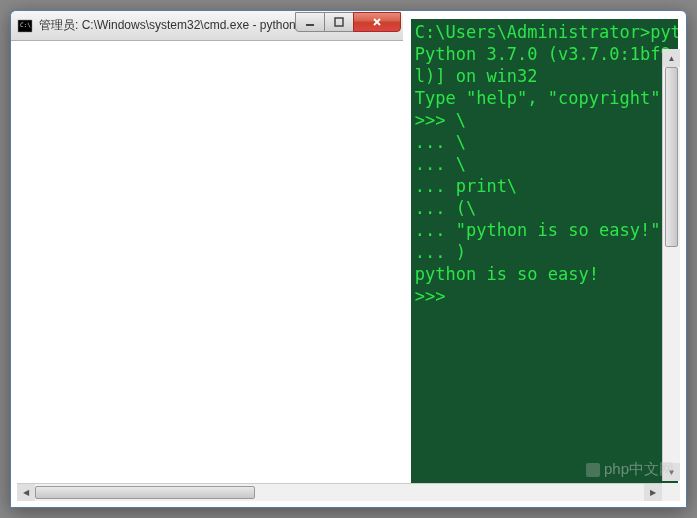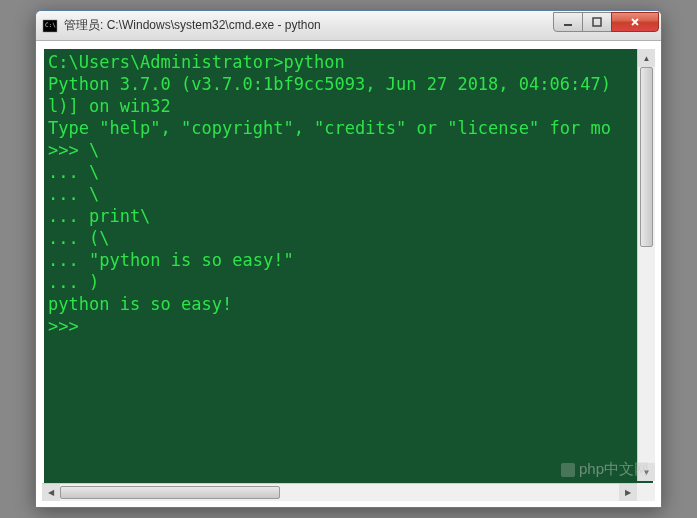--- a/index.html
+++ b/index.html
@@ -11,28 +11,28 @@
       background: #888;
       font-family: "Segoe UI", Tahoma, sans-serif;
       display: flex;
       justify-content: center;
       align-items: center;
       width: 697px;
       height: 518px;
       overflow: hidden;
     }
     .window {
-      width: 627px;
+      width: 677px;
       height: 498px;
       background: #fff;
       border: 1px solid #5a7ca0;
       border-radius: 6px 6px 0 0;
       box-shadow: 0 4px 20px rgba(0,0,0,0.4);
       display: flex;
-      flex-direction: column;
+      flex-direction: row;
       position: relative;
     }
     .titlebar {
       height: 30px;
       background: linear-gradient(to bottom, #f7f7f7 0%, #e8e8e8 50%, #dcdcdc 100%);
       border-bottom: 1px solid #b0b0b0;
       border-radius: 6px 6px 0 0;
       display: flex;
       align-items: center;
       padding-left: 6px;

